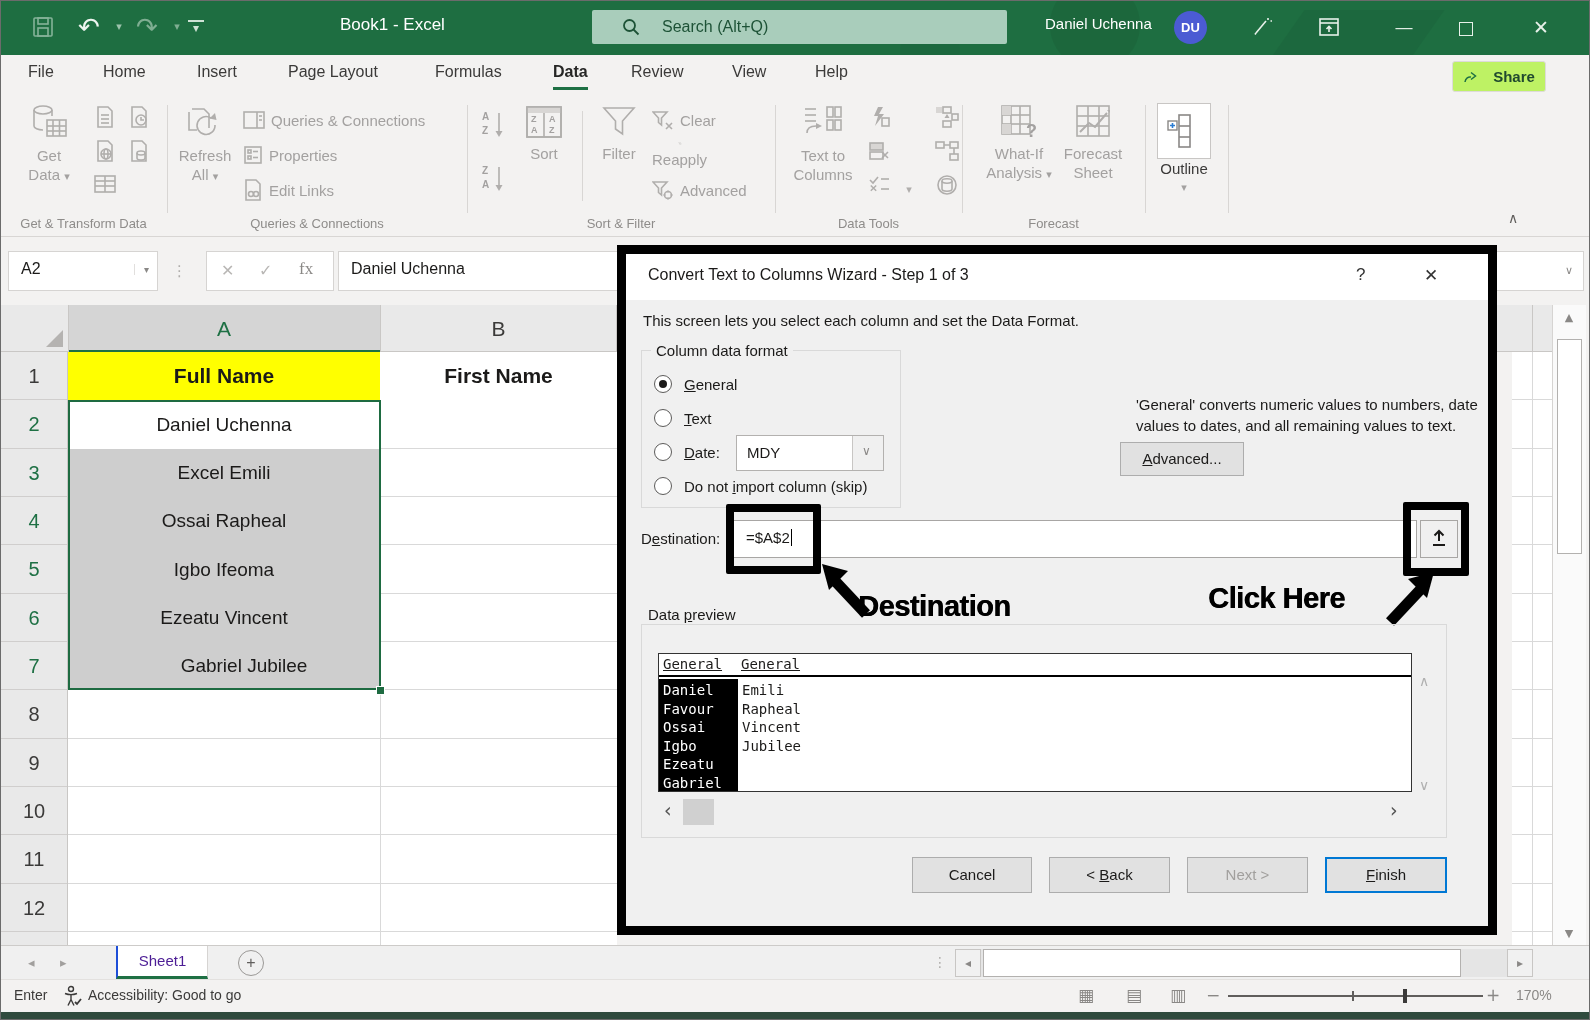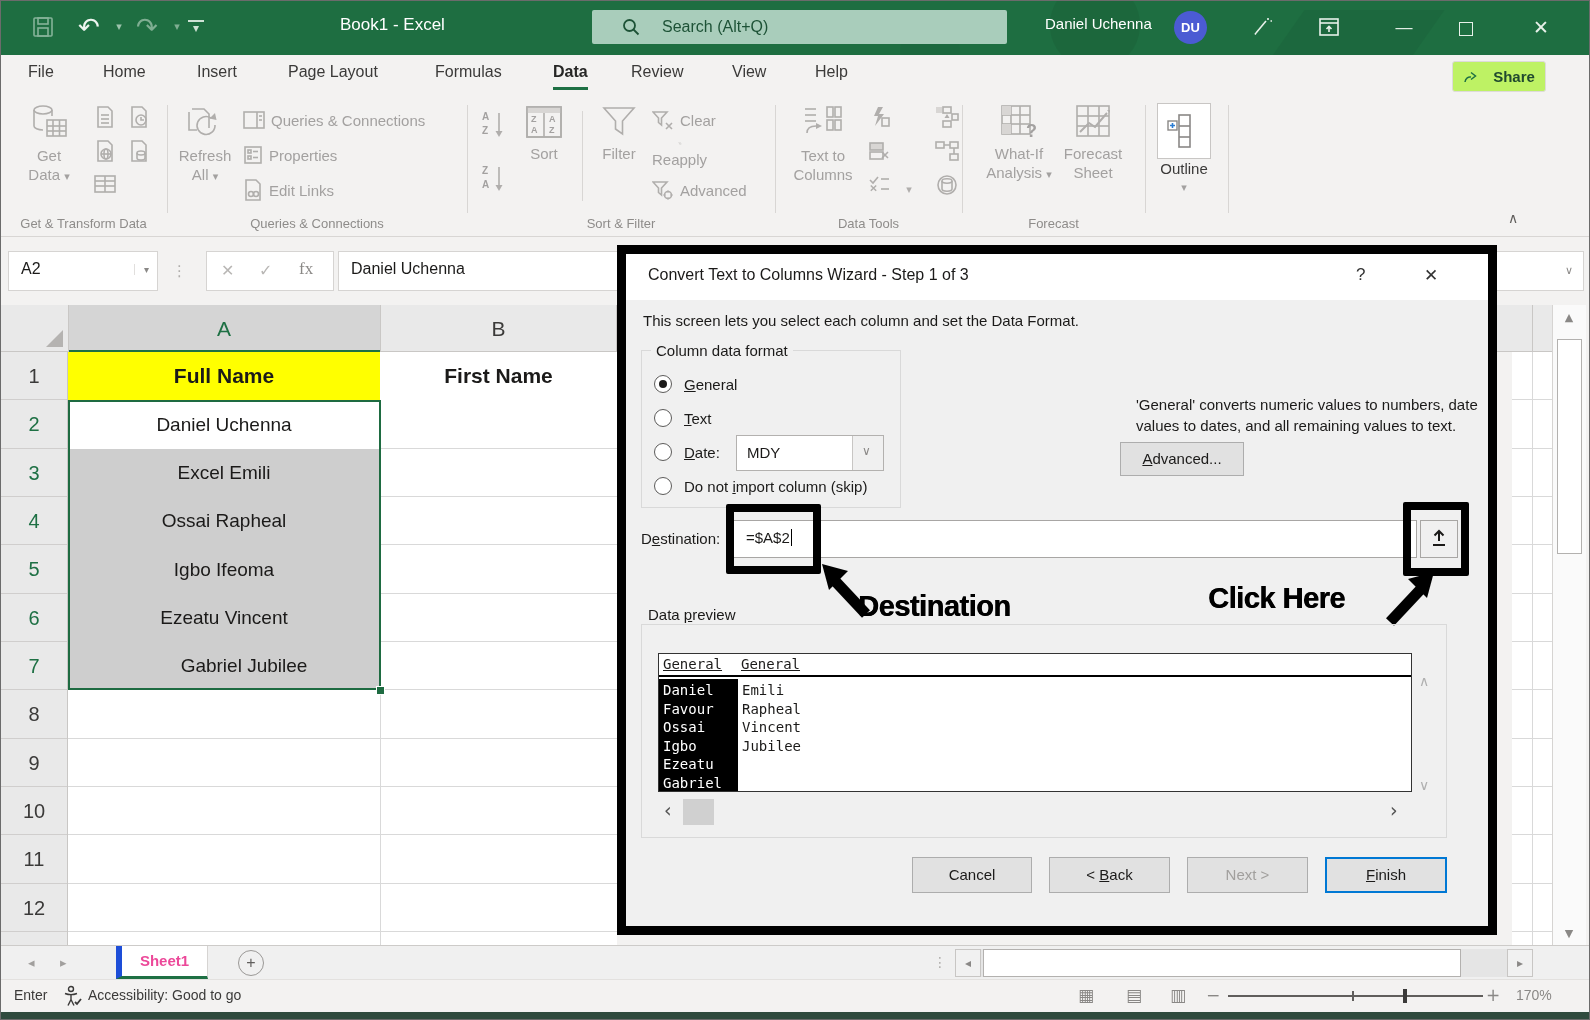--- a/index.html
+++ b/index.html
@@ -448,21 +448,21 @@
 
 <div class="abs" id="vscroll">
   <span class="sbarrow g" style="left:0;top:6px;width:32px;">▲</span>
   <div class="abs" style="left:4px;top:34px;width:25px;height:215px;background:#ffffff;border:1px solid #b3b1af;"></div>
   <span class="sbarrow g" style="left:0;top:622px;width:32px;">▼</span>
 </div>
 
 <div class="abs" id="sheetbar">
   <span class="g abs" style="left:28px;top:9px;color:#a19f9d;font-size:13px;">◂</span>
   <span class="g abs" style="left:60px;top:9px;color:#a19f9d;font-size:13px;">▸</span>
-  <div class="abs" style="left:116px;top:0;width:92px;height:33px;background:#fff;border-left:6px solid #1d4ed8;border-right:1px solid #d6d4d2;border-bottom:3px solid #1e7044;text-align:center;line-height:30px;font-size:15px;font-weight:bold;color:#ec4899;">Sheet1</div>
+  <div class="abs" style="left:116px;top:0;width:92px;height:33px;background:#fff;border-left:2px solid #1d4ed8;border-right:1px solid #d6d4d2;border-bottom:3px solid #1e7044;text-align:center;line-height:30px;font-size:15px;font-weight:normal;color:#4c1d95;">Sheet1</div>
   <div class="abs" style="left:238px;top:4px;width:26px;height:26px;border:1px solid #9a9896;border-radius:50%;text-align:center;line-height:24px;color:#605e5c;font-size:16px;">+</div>
   <span class="g abs" style="left:933px;top:8px;color:#b0aeac;font-size:14px;">⋮</span>
   <div class="abs" style="left:955px;top:3px;width:578px;height:28px;background:#e5e5e5;">
     <span class="g abs" style="left:0;top:0;width:26px;height:28px;background:#f1f1f1;border:1px solid #c8c6c4;text-align:center;line-height:26px;color:#8a8886;font-size:12px;">◂</span>
     <div class="abs" style="left:28px;top:0;width:478px;height:28px;background:#ffffff;border:1px solid #b3b1af;"></div>
     <span class="g abs" style="left:552px;top:0;width:26px;height:28px;background:#f1f1f1;border:1px solid #c8c6c4;text-align:center;line-height:26px;color:#8a8886;font-size:12px;">▸</span>
   </div>
 </div>
 
 <div class="abs" id="statusbar">

